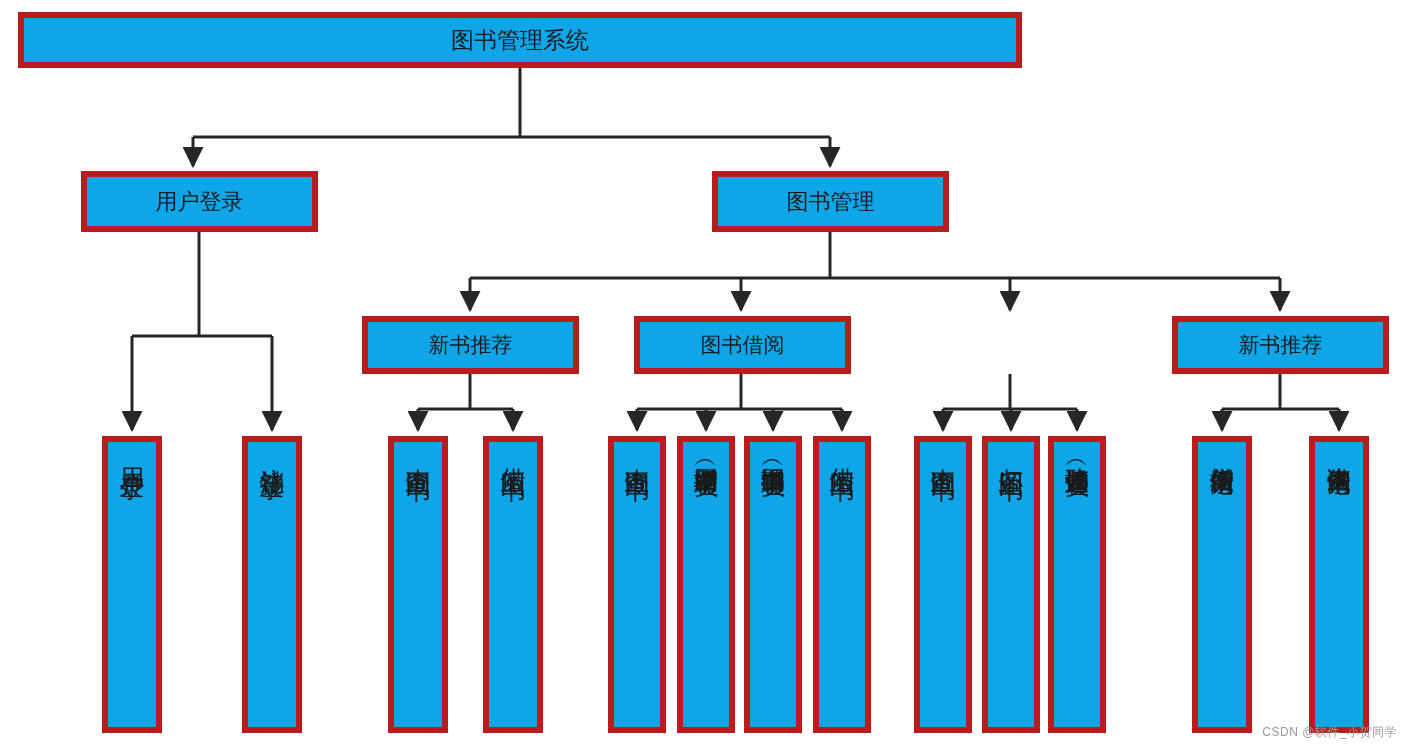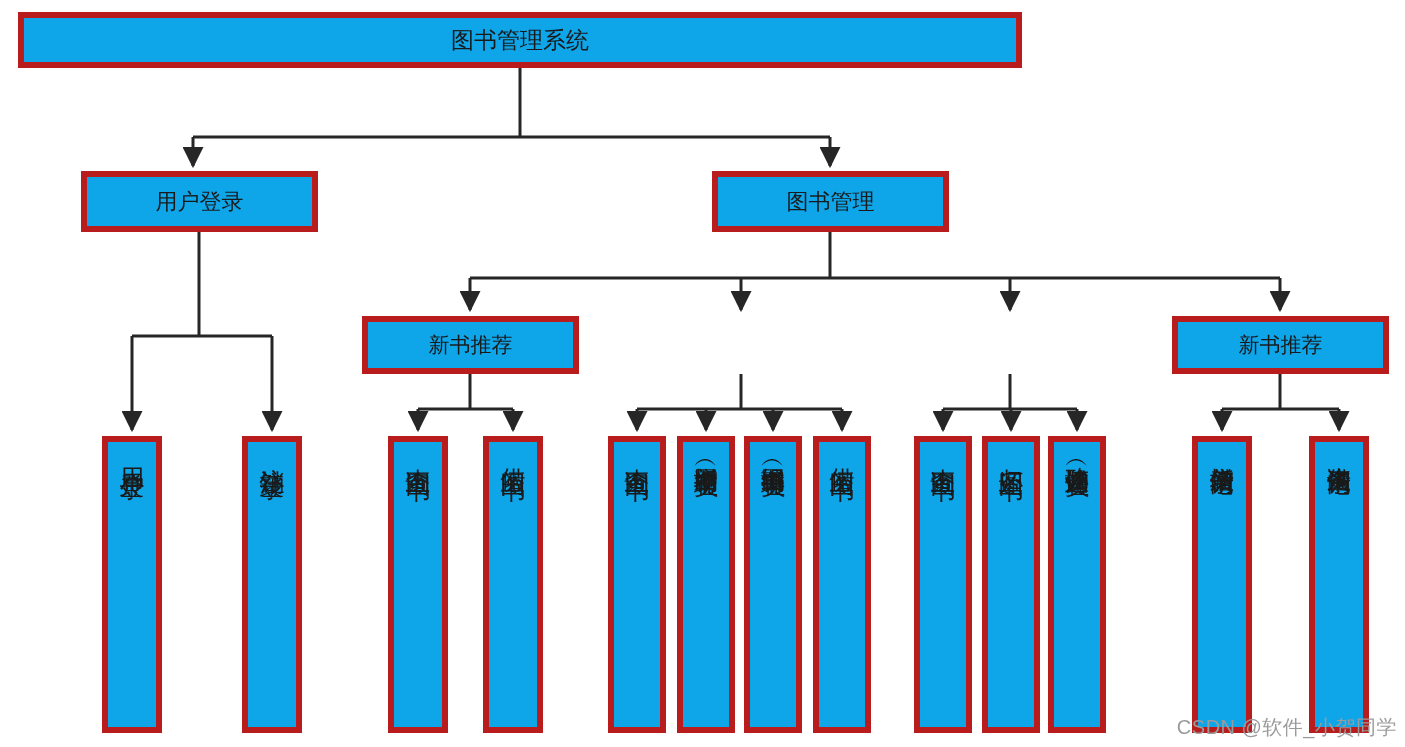--- a/index.html
+++ b/index.html
@@ -55,21 +55,21 @@
     font-size: 25px;
     letter-spacing: 3px;
     line-height: 1;
     white-space: nowrap;
   }
   .node.leaf.tall .lbl { font-size: 24px; letter-spacing: 1px; }
   #watermark {
     position: absolute;
     right: 8px;
     bottom: 6px;
-    font-size: 20px;
+    font-size: 12px;
     color: #9b9b9b;
     letter-spacing: 0.5px;
     white-space: nowrap;
   }
 </style>
 </head>
 <body>
 
 <div id="canvas">
 
@@ -130,20 +130,23 @@
   <div class="node l1" style="left:81px; top:171px; width:237px; height:61px;">
     <span class="lbl">用户登录</span>
   </div>
   <div class="node l1" style="left:712px; top:171px; width:237px; height:61px;">
     <span class="lbl">图书管理</span>
   </div>
 
   <div class="node l2" style="left:362px; top:316px; width:217px; height:58px;">
     <span class="lbl">新书推荐</span>
   </div>
+  <div class="node l2" style="left:634px; top:316px; width:217px; height:58px;">
+    <span class="lbl">图书借阅</span>
+  </div>
   <div class="node l2" style="left:1172px; top:316px; width:217px; height:58px;">
     <span class="lbl">新书推荐</span>
   </div>
 
   <div class="node leaf" style="left:102px; top:436px; width:60px; height:297px;">
     <span class="lbl">用户登录</span>
   </div>
   <div class="node leaf" style="left:242px; top:436px; width:60px; height:297px;">
     <span class="lbl">注销登录</span>
   </div>

